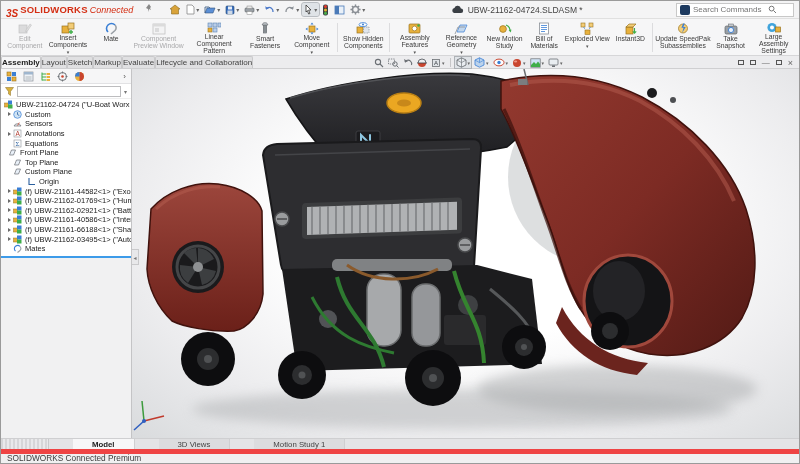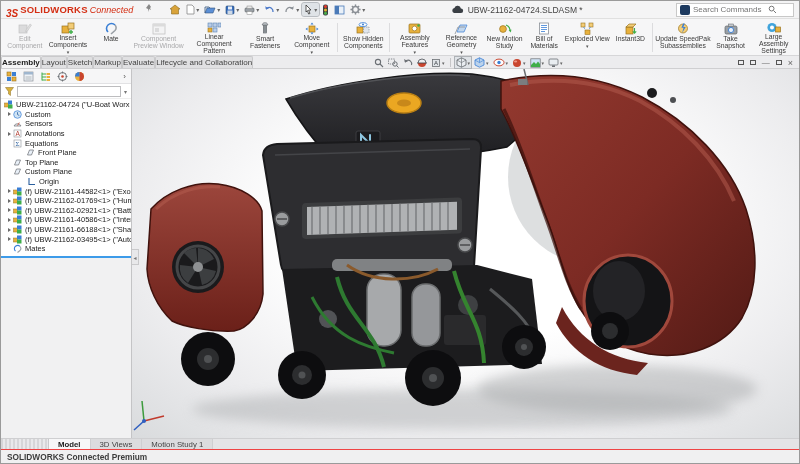--- a/index.html
+++ b/index.html
@@ -65,23 +65,23 @@
   .fm-empty { flex:1; background:#f1f1f2; }
 
   
   .viewport { position:relative; flex:1 1 auto; background:radial-gradient(ellipse at 52% 42%, #ffffff 38%, #ececee 72%, #d9dbdd 100%); overflow:hidden; }
   .viewport svg.model { position:absolute; inset:0; }
   .collapse-arrow { position:absolute; left:0; top:180px; width:7px; height:16px; background:#e8e8ea; border:1px solid #c9c9cb; border-left:none; color:#777; font-size:6px; display:flex; align-items:center; justify-content:center; }
 
   
   .doctabs { height:11px; background:#e4e4e6; border-top:1px solid #cfcfd1; display:flex; align-items:stretch; font-size:7.8px; color:#444; flex:0 0 auto; }
   .grip { width:48px; background:repeating-linear-gradient(90deg,#d6d6d8 0 2px,#e9e9eb 2px 4px); border-right:1px solid #c9c9cb; }
-  .dtab { padding:0 9px; display:flex; align-items:center; border-right:1px solid #cfcfd1; background:#dcdcde; }
+  .dtab { padding:0 19px; display:flex; align-items:center; border-right:1px solid #cfcfd1; background:#dcdcde;margin-left:24px; }
   .dtab.active { background:#f7f7f8; font-weight:bold; color:#222; }
-  .statusbar { height:14px; background:#f0f0f1; border-top:1px solid #ef4444; display:flex; align-items:center; font-size:8.3px; color:#3c3c3c; padding:0 6px; flex:0 0 auto;font-weight:bold; }
+  .statusbar { height:14px; background:#f0f0f1; border-top:5px solid #ef4444; display:flex; align-items:flex-end; font-size:8.3px; color:#3c3c3c; padding:0 6px; flex:0 0 auto; }
   .sb-right { margin-left:auto; display:flex; align-items:center; }
   .sb-state { margin-right:95px; }
   .sb-config { display:flex; align-items:center; gap:3px; margin-right:20px; }
   .sb-config .car { font-size:6px; color:#666; }
 
   .ico { display:inline-flex; }
 </style>
 </head>
 <body>
 
@@ -611,21 +611,21 @@
         <div class="trow" style="padding-left:5px">
           <span class="slot"></span>
           <span class="ico">
               <svg width="9" height="9" viewBox="0 0 9 9">
                 <rect x="1" y="1" width="7" height="7" fill="#fff" stroke="#8a9097" stroke-width=".6"></rect>
                 <text x="2.4" y="7.2" font-size="7" fill="#2a5f9e" font-family="Liberation Serif, serif">Σ</text>
               </svg>
             </span>
           <span class="lbl">Equations</span>
         </div>
-        <div class="trow" style="padding-left:18px">
+        <div class="trow" style="padding-left:0">
           <span class="slot"></span>
           <span class="ico">
               <svg width="9" height="9" viewBox="0 0 9 9">
                 <path d="M1.5 7 L3.5 2 H7.5 L5.5 7 Z" fill="#e9f0f8" stroke="#6b6f74" stroke-width=".7"></path>
               </svg>
             </span>
           <span class="lbl">Front Plane</span>
         </div>
         <div class="trow" style="padding-left:5px">
           <span class="slot"></span>

